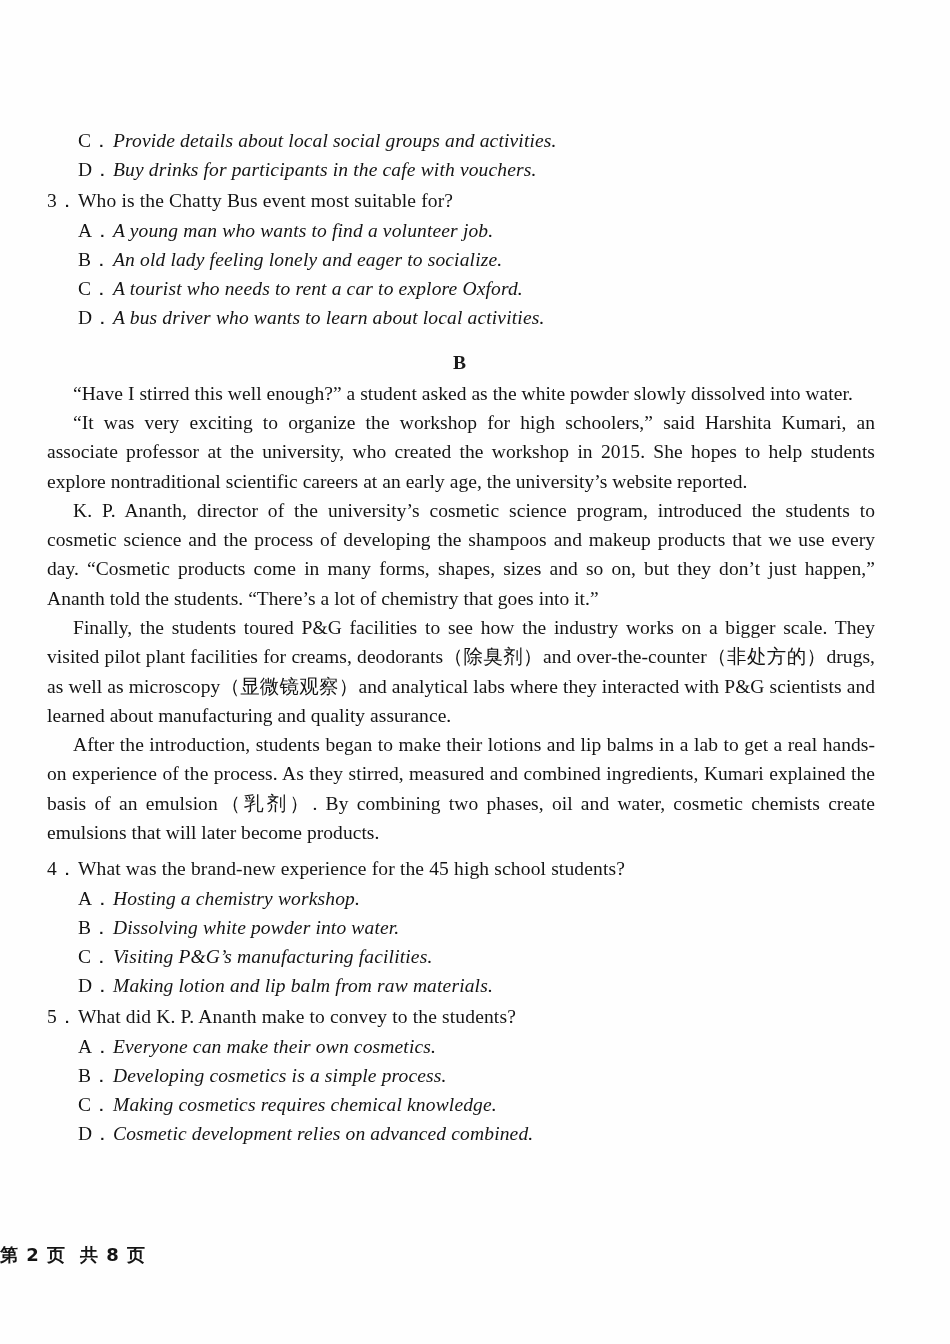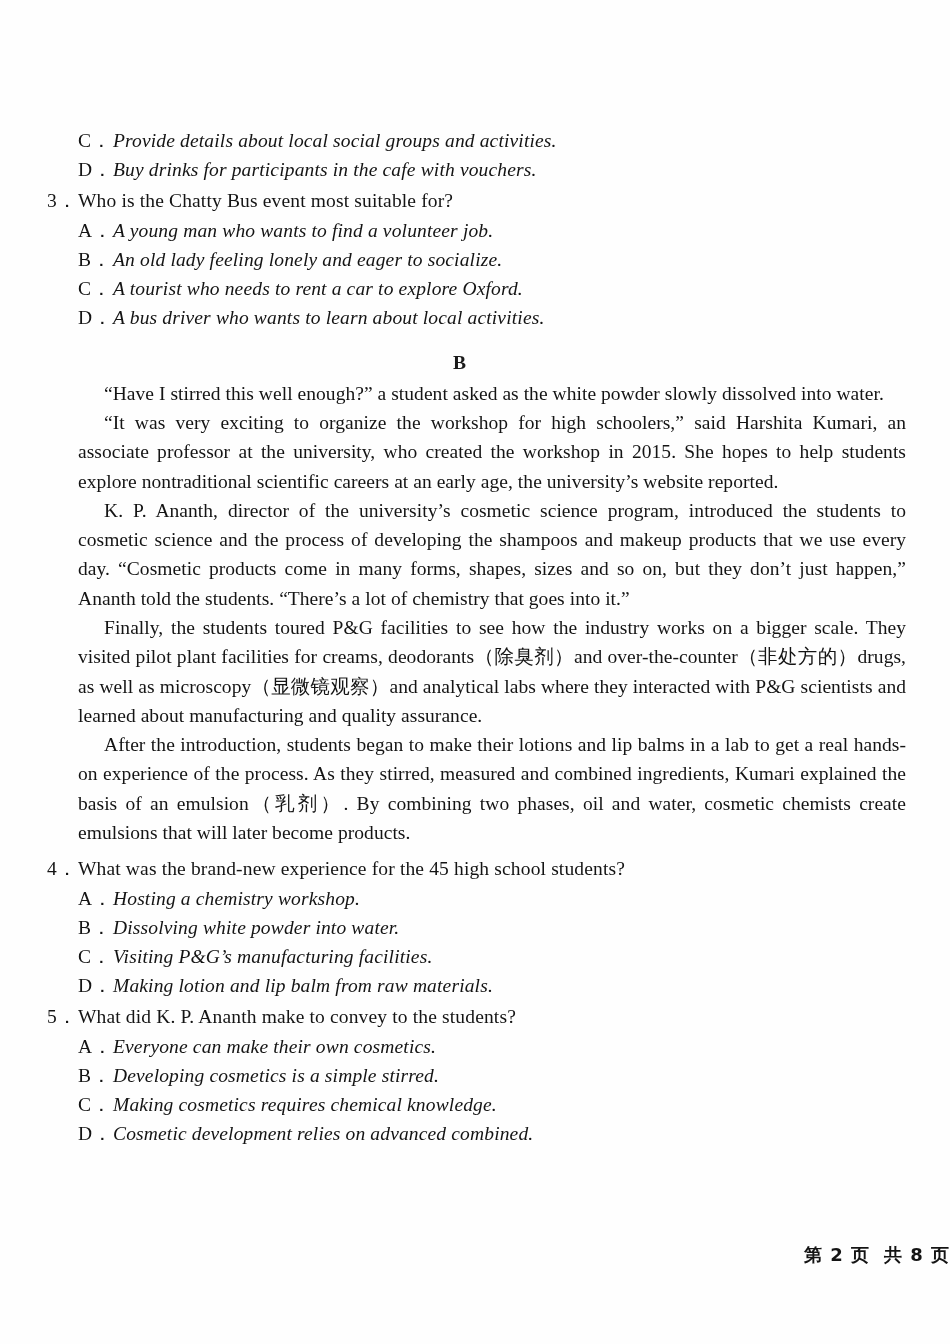--- a/index.html
+++ b/index.html
@@ -76,21 +76,21 @@
     font-size: 19.5px;
     line-height: 29.2px;
     margin-top: 16px;
     margin-bottom: 1px;
     padding-right: 18px;
   }
 
   
   .passage {
     width: 828px;
-    margin-left: 31px;
+    margin-left: 0;
   }
   .para {
     font-size: 19.5px;
     line-height: 29.3px;
     text-align: justify;
     text-justify: inter-word;
     text-indent: 26px;
     color: #141414;
     margin: 0;
     letter-spacing: 0.05px;
@@ -105,21 +105,21 @@
   .gap-before-q {
     margin-top: 7px;
   }
 
   
   .footer {
     position: absolute;
     left: 0;
     top: 1243px;
     width: 950px;
-    text-align: right;
+    text-align: left;
     font-weight: bold;
     font-size: 18px;
     letter-spacing: 1px;
     color: #141414;
     font-family: "DejaVu Sans", "Liberation Sans", sans-serif;
   }
   .footer .sep {
     display: inline-block;
     width: 14px;
   }
@@ -201,21 +201,21 @@
       <div class="q-line">
         <span class="q-num">5．</span>
         <span class="q-stem">What did K. P. Ananth make to convey to the students?</span>
       </div>
       <div class="opt-line">
         <span class="opt-letter">A．</span>
         <span class="opt-text">Everyone can make their own cosmetics.</span>
       </div>
       <div class="opt-line">
         <span class="opt-letter">B．</span>
-        <span class="opt-text">Developing cosmetics is a simple stirred.</span>
+        <span class="opt-text">Developing cosmetics is a simple process.</span>
       </div>
       <div class="opt-line">
         <span class="opt-letter">C．</span>
         <span class="opt-text">Making cosmetics requires chemical knowledge.</span>
       </div>
       <div class="opt-line">
         <span class="opt-letter">D．</span>
         <span class="opt-text">Cosmetic development relies on advanced combined.</span>
       </div>
     </div>

